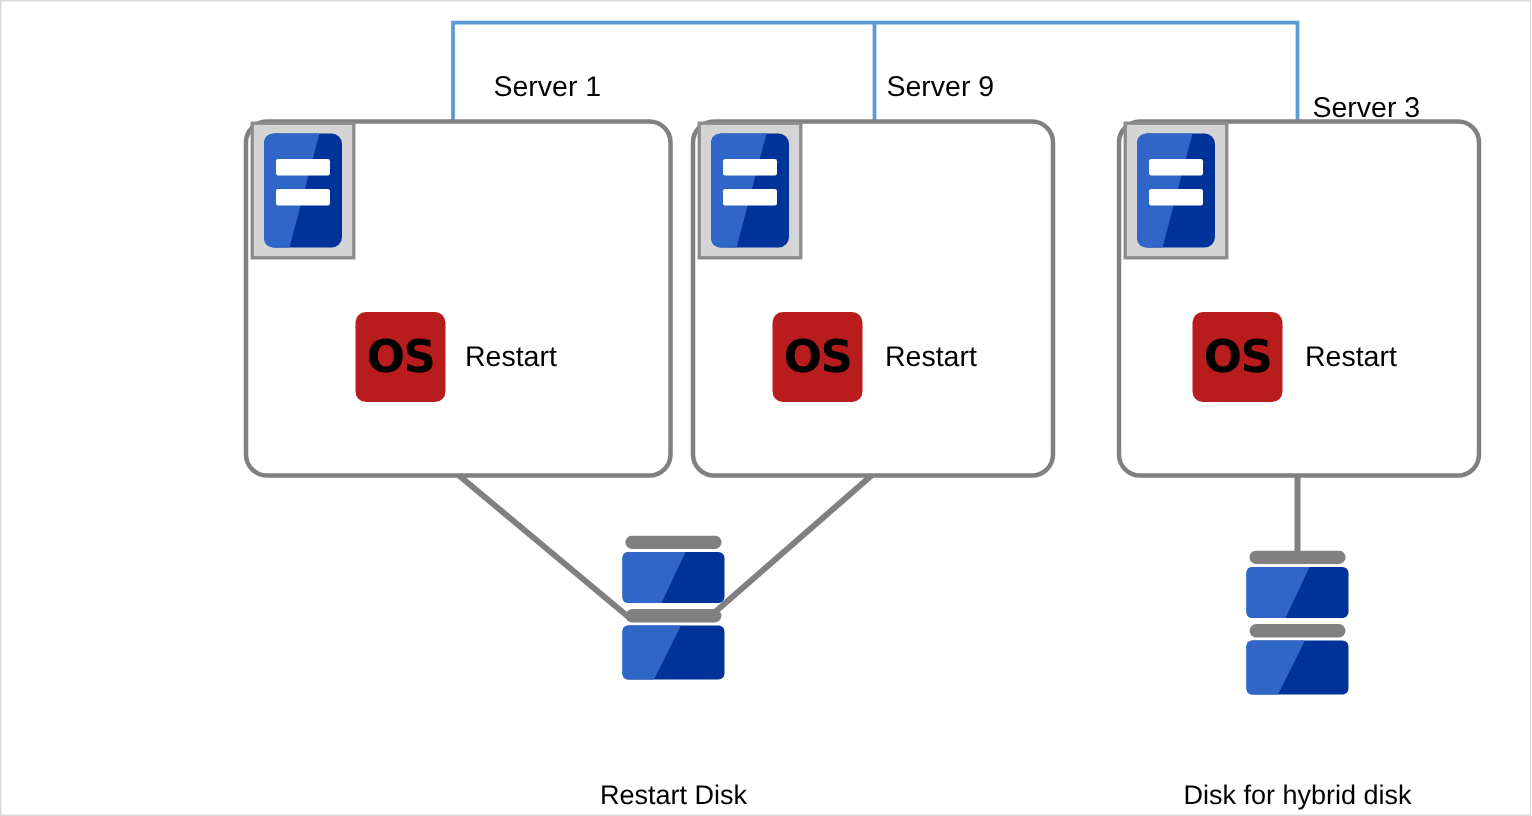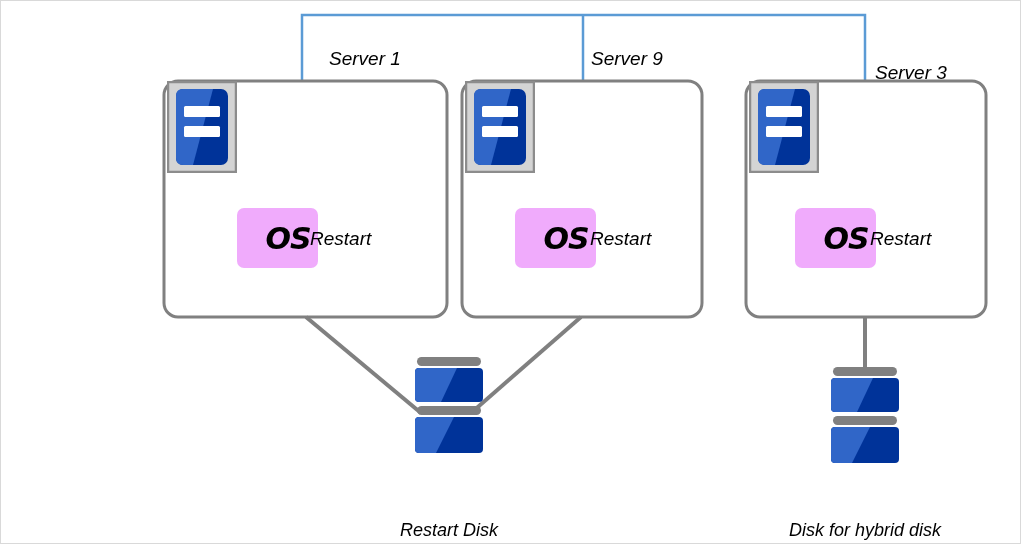--- a/index.html
+++ b/index.html
@@ -12,21 +12,20 @@
     font-family: "Liberation Sans", sans-serif;
   }
   #canvas {
     position: relative;
     width: 1021px;
     height: 544px;
     background: #ffffff;
     border: 1px solid #d9d9d9;
     box-sizing: border-box;
     overflow: hidden;
-    font-style: italic;
   }
   #diagram-svg {
     position: absolute;
     left: 0;
     top: 0;
     width: 1021px;
     height: 544px;
   }
   .label-text {
     position: absolute;
@@ -42,26 +41,25 @@
     font-size: 19px;
   }
   .disk-caption {
     font-size: 18px;
     text-align: center;
   }
   .os-badge {
     position: absolute;
     width: 60px;
     height: 60px;
-    background: #f0abfc;
+    background: #b91c1c;
     border-radius: 7px;
     display: flex;
     align-items: center;
     justify-content: center;
-    padding-left: 21px;
   }
   .os-badge span {
     font-family: "DejaVu Sans", sans-serif;
     font-size: 30px;
     font-weight: bold;
     color: #000000;
     letter-spacing: -1px;
   }
 </style>
 </head>

